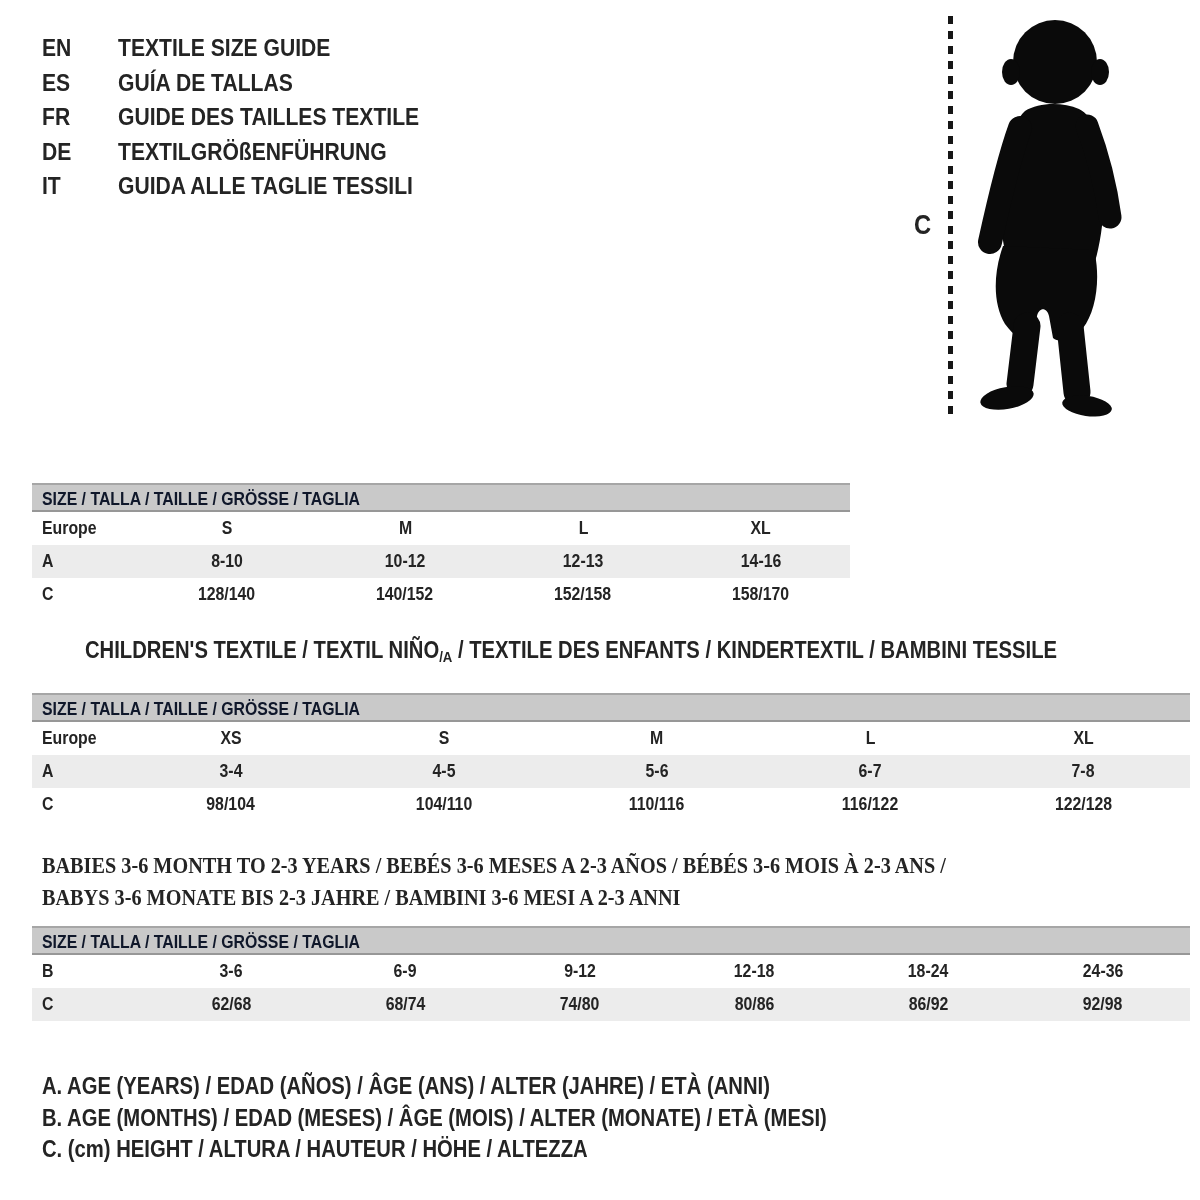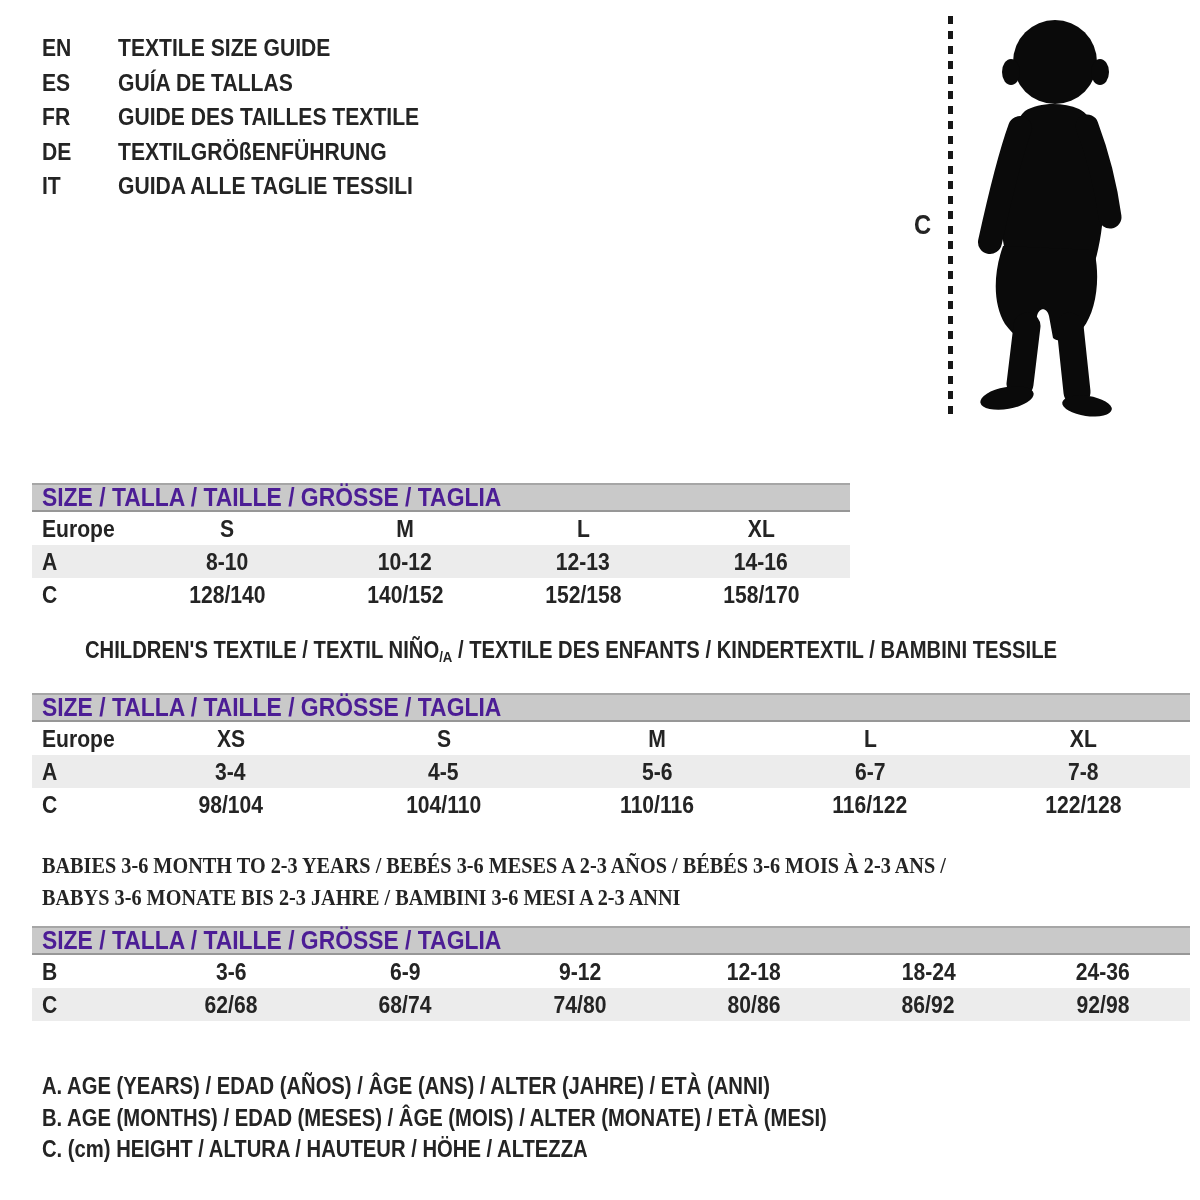--- a/index.html
+++ b/index.html
@@ -28,24 +28,24 @@
   
   .stitle { position:absolute; font-size:23px; line-height:23px; }
   .stitle.two { line-height:32px; }
   .sub { font-size:15px; vertical-align:-4px; }
 
   
   .table { position:absolute; }
   .band {
     height:29px; background:#c9c9c9; box-sizing:border-box;
     border-top:2px solid #a6a6a6; border-bottom:2px solid #979797;
-    display:flex; align-items:center; padding-left:10px;
-    font-size:26px; color:#4c1d95;
+    display:flex; align-items:flex-end; padding-left:10px;
+    font-size:18px; color:#0f172a;
   }
-  .trow { display:grid; height:33px; align-items:center; font-size:24px; }
+  .trow { display:grid; height:33px; align-items:center; font-size:18px; }
   .t1 .trow { grid-template-columns:106px repeat(4,1fr); }
   .t2 .trow { grid-template-columns:92px  repeat(5,1fr); }
   .t3 .trow { grid-template-columns:112px repeat(6,1fr); }
   .cell { text-align:center; }
   .cell.label { text-align:left; padding-left:10px; }
   .stripe { background:#ececec; }
 
   
   .legend { position:absolute; left:42px; top:1071px; font-size:23px; line-height:31.5px; }
 </style>

